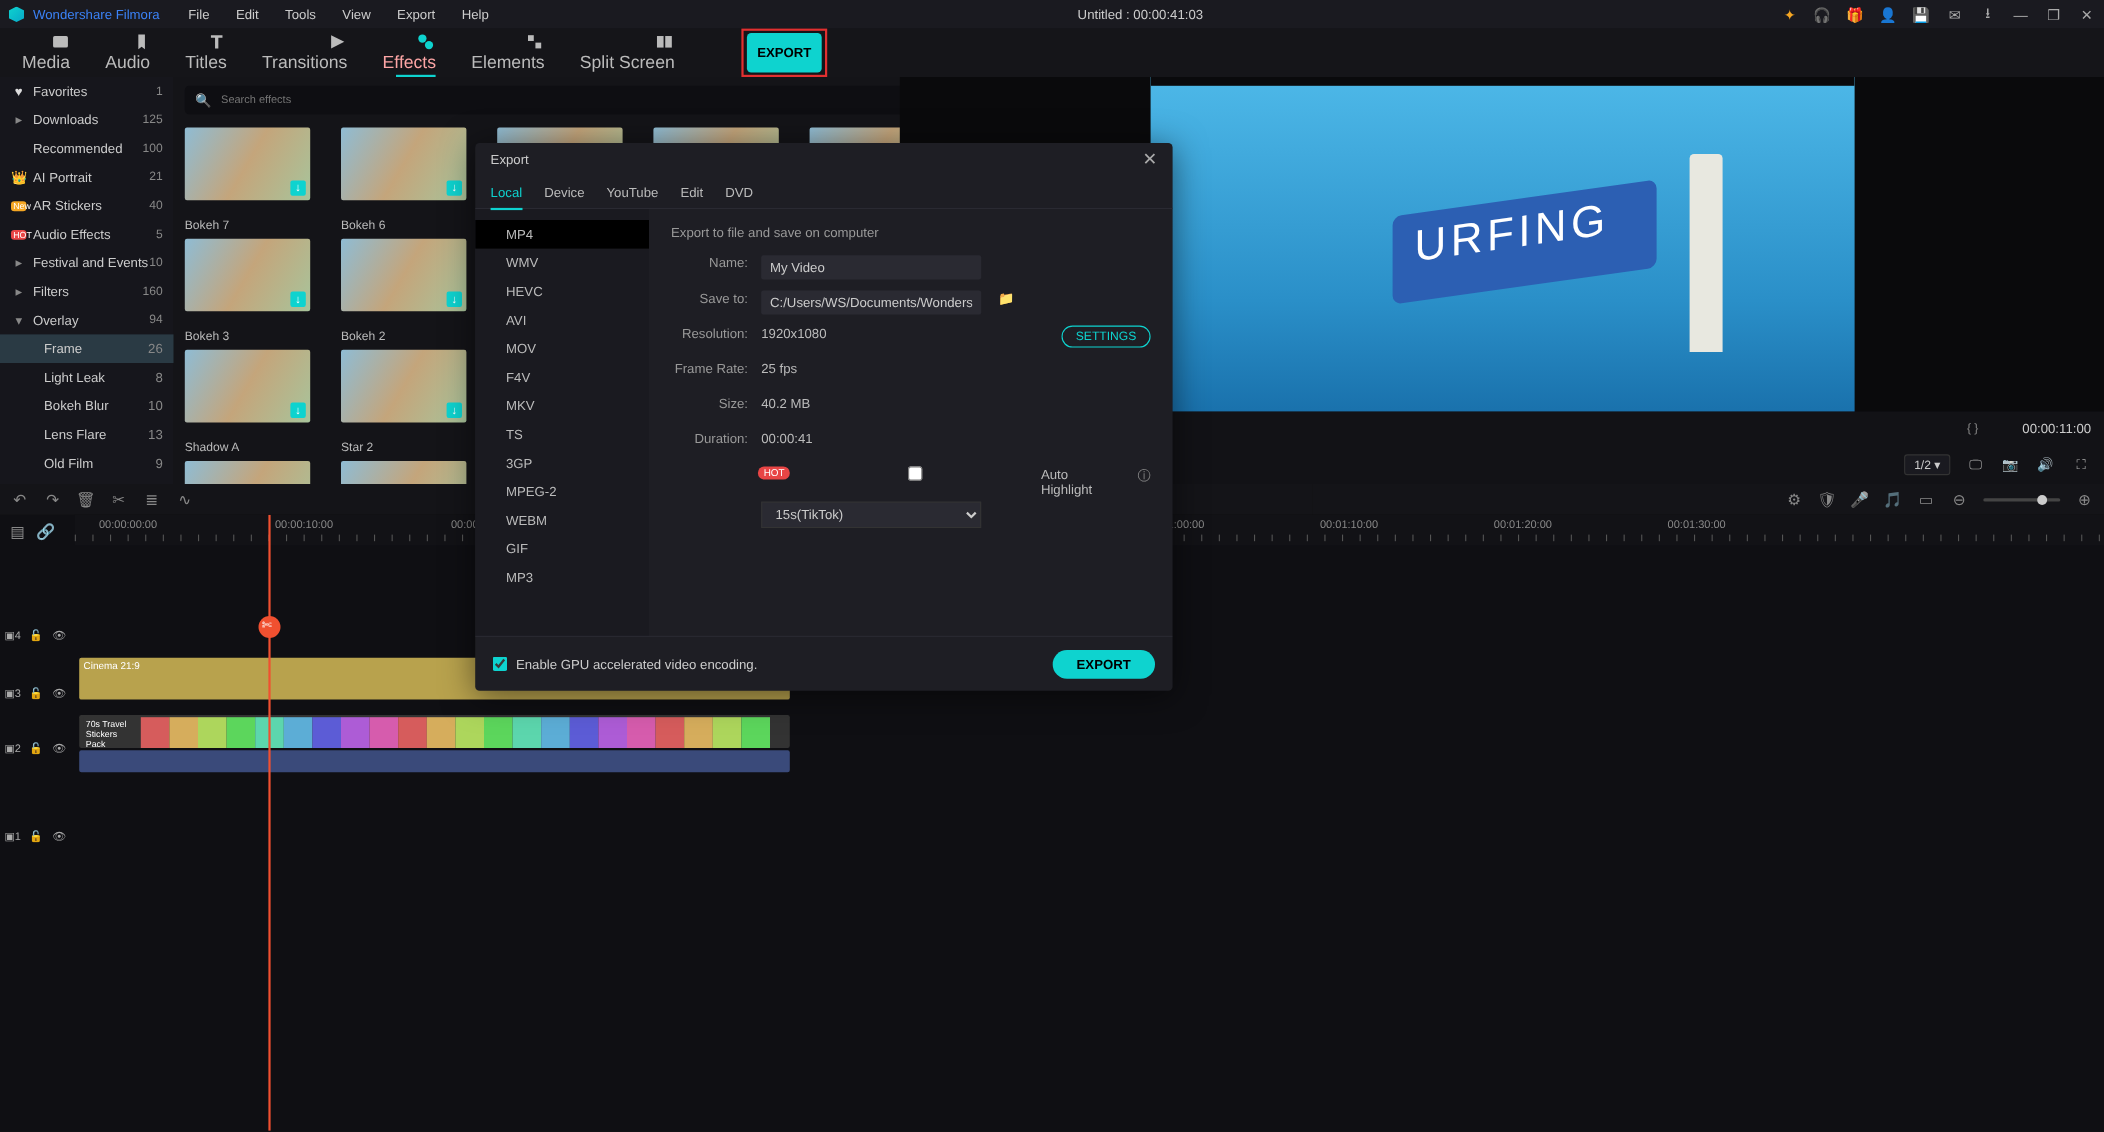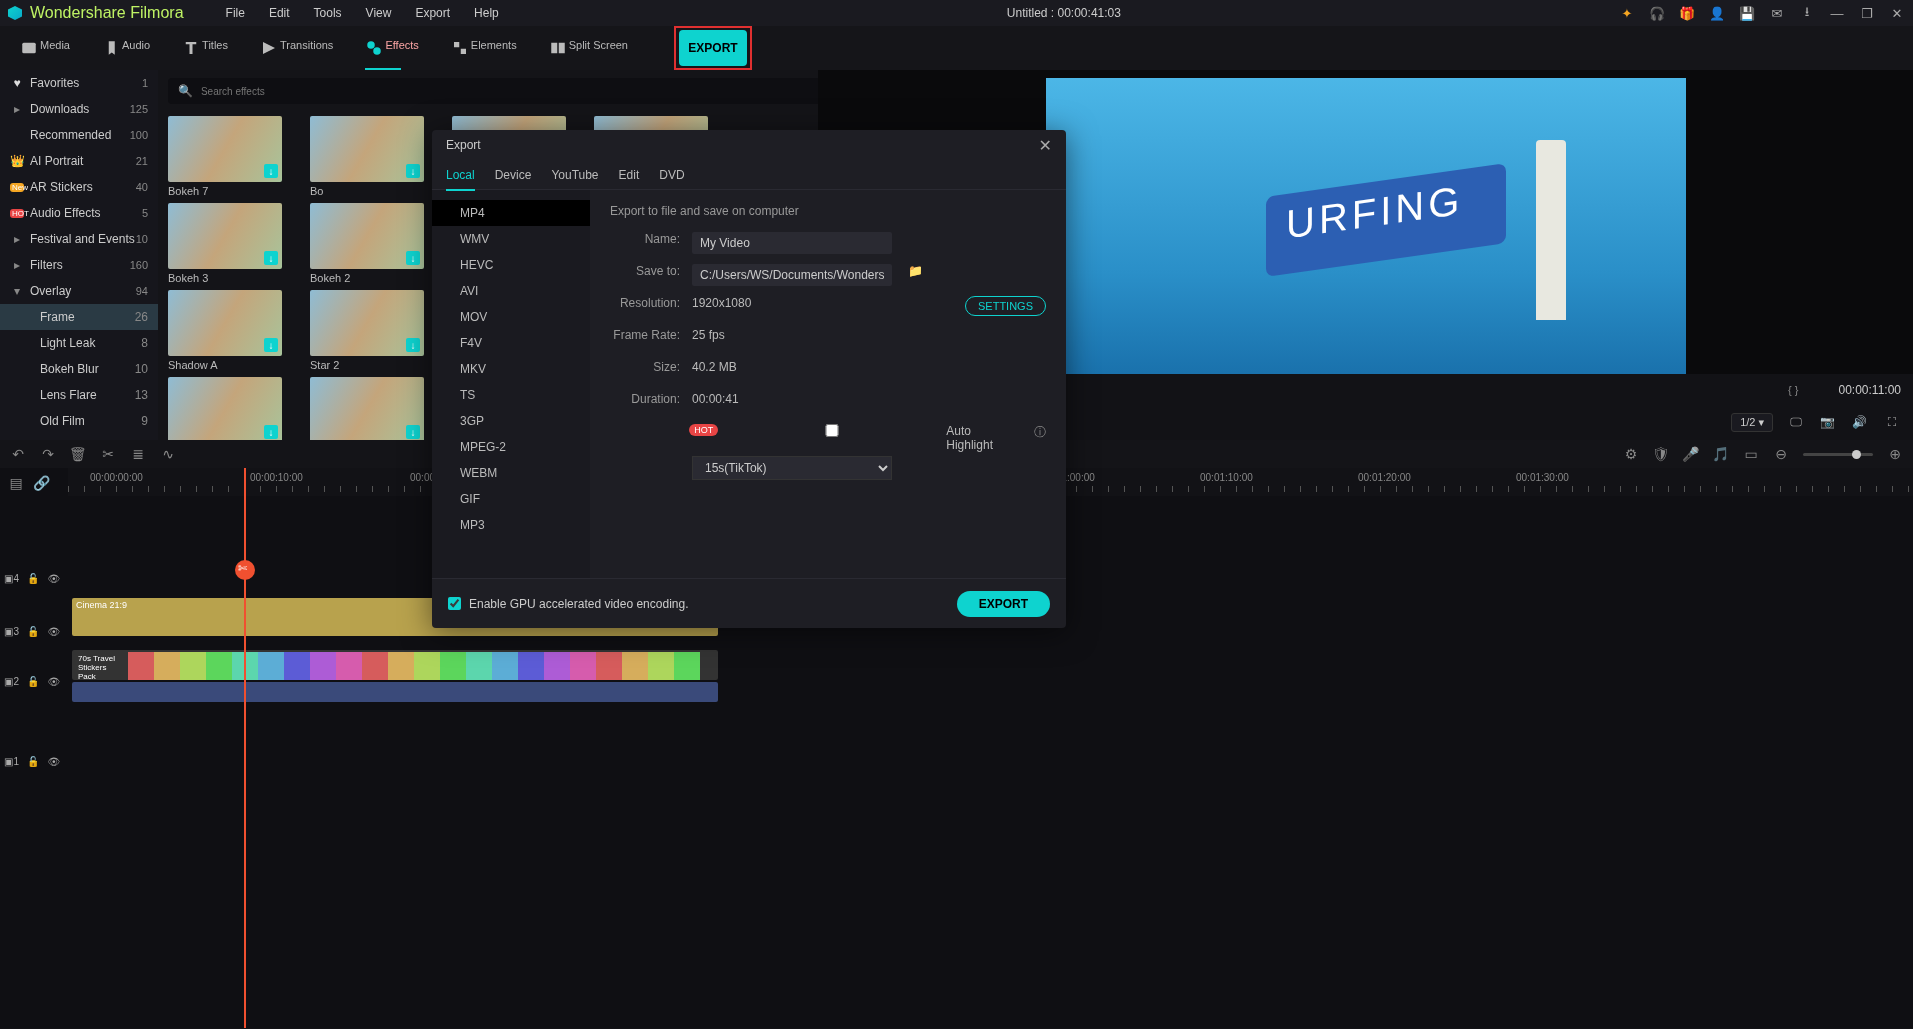--- a/index.html
+++ b/index.html
@@ -1,27 +1,27 @@
 <!DOCTYPE html>
 <html><head>
 <meta charset="utf-8">
 <style>
 *{margin:0;padding:0;box-sizing:border-box;font-family:"Segoe UI",Arial,sans-serif}
 body{background:#121216;color:#ccc;width:1913px;height:1029px;overflow:hidden;font-size:12px}
 
 .titlebar{height:26px;background:#1a1a20;display:flex;align-items:center;padding:0 8px;gap:4px}
 .logo{width:14px;height:14px;background:linear-gradient(135deg,#0ed3cf,#08a8c8);border-radius:2px;clip-path:polygon(50% 0,100% 25%,100% 75%,50% 100%,0 75%,0 25%);margin-right:4px}
-.appname{font-size:16px;color:#bef264;margin-right:28px}
+.appname{font-size:12px;color:#3b82f6;margin-right:12px}
 .menu-item{padding:4px 10px;font-size:12px;color:#ccc;cursor:pointer}
 .title-center{flex:1;text-align:center;font-size:12px;color:#ccc}
 .title-icons{display:flex;gap:14px;align-items:center}
 .title-icons span{width:16px;height:16px;display:flex;align-items:center;justify-content:center;color:#aaa;cursor:pointer;font-size:13px}
 
 .main-tabs{height:44px;background:#151519;display:flex;align-items:center;padding-left:4px;position:relative}
-.main-tab{display:flex;align-items:flex-start;gap:2px;padding:0 16px;cursor:pointer;font-size:11px;color:#bbb}
+.main-tab{display:flex;flex-direction:column;align-items:flex-end;gap:2px;padding:0 16px;cursor:pointer;font-size:16px;color:#bbb}
 .main-tab svg{width:18px;height:18px;fill:#bbb}
 .main-tab.active{color:#fca5a5}
 .main-tab.active svg{fill:#0ed3cf}
 .main-tab.active::after{content:"";position:absolute;bottom:0;height:2px;background:#0ed3cf;width:36px}
 .export-btn{position:absolute;left:679px;top:4px;width:68px;height:36px;background:#0ed3cf;color:#000;font-weight:bold;font-size:12px;border:none;border-radius:4px;cursor:pointer;display:flex;align-items:center;justify-content:center}
 .export-highlight{position:absolute;left:674px;top:0px;width:78px;height:44px;border:2px solid #e03030;pointer-events:none}
 
 .content{display:flex;height:370px;position:relative}
 
 .sidebar{width:158px;background:#16161c;overflow:hidden;font-size:12px}
@@ -38,21 +38,21 @@
 .side-sub.active{background:#2a3a44}
 .side-sub .cnt{color:#888}
 
 .effects-panel{flex:0 0 598px;background:#141418;display:flex;flex-direction:column}
 .search-row{height:30px;margin:6px 10px;display:flex;align-items:center;gap:8px}
 .search-box{flex:1;background:#0e0e12;border-radius:4px;height:26px;display:flex;align-items:center;padding:0 10px;gap:8px}
 .search-box input{background:transparent;border:none;color:#999;flex:1;outline:none;font-size:10px}
 .grid-icon{width:18px;height:18px;color:#888;cursor:pointer;display:flex;align-items:center;justify-content:center}
 .effects-grid{flex:1;overflow:hidden;padding:4px 10px;display:flex;flex-direction:column;gap:6px}
 .eff-row{display:flex;gap:14px}
-.eff-item{width:128px;display:flex;flex-direction:column;gap:3px}
+.eff-item{width:128px;display:flex;flex-direction:column;gap:17px}
 .eff-thumb{width:114px;height:66px;border-radius:2px;background:linear-gradient(120deg,#8fbcd4,#c4a57b,#a8c49b);position:relative;overflow:hidden}
 .eff-thumb::after{content:"↓";position:absolute;right:4px;bottom:4px;width:14px;height:14px;background:#0ed3cf;color:#fff;font-size:10px;border-radius:2px;display:flex;align-items:center;justify-content:center}
 .eff-label{font-size:11px;color:#bbb}
 
 .preview-panel{position:absolute;left:818px;right:0;top:0;bottom:0;background:#0a0a0c;display:flex;flex-direction:column}
 .preview-frame{flex:1;margin:0 auto;width:640px;background:linear-gradient(180deg,#4db8e8 0%,#2a8fc8 55%,#0f5e9a 100%);position:relative;overflow:hidden}
 .surfboard{position:absolute;left:220px;top:110px;width:240px;height:80px;background:#2c5fb3;transform:skewY(-8deg);border-radius:8px}
 .surf-text{position:absolute;left:240px;top:120px;font-family:Impact,sans-serif;font-size:40px;color:#fff;letter-spacing:4px;transform:skewY(-8deg)}
 .black-bar-top{position:absolute;top:0;left:0;right:0;height:8px;background:#0a0a0c}
 .black-bar-bottom{position:absolute;bottom:0;left:0;right:0;height:8px;background:#0a0a0c}
@@ -270,20 +270,24 @@
         <span>🔍</span>
         <input placeholder="Search effects" style="">
       </div>
       <span class="grid-icon">▦</span>
     </div>
     <div class="effects-grid" id="eff-grid">
         <div class="eff-row">
           <div class="eff-item">
             <div class="eff-thumb"></div>
             <div class="eff-label">Bokeh 7</div>
+          </div>
+          <div class="eff-item">
+            <div class="eff-thumb"></div>
+            <div class="eff-label">Bokeh 6</div>
           </div>
           <div class="eff-item">
             <div class="eff-thumb"></div>
             <div class="eff-label">Bo</div>
           </div>
           <div class="eff-item">
             <div class="eff-thumb"></div>
             <div class="eff-label">Bo</div>
           </div>
           <div class="eff-item">

